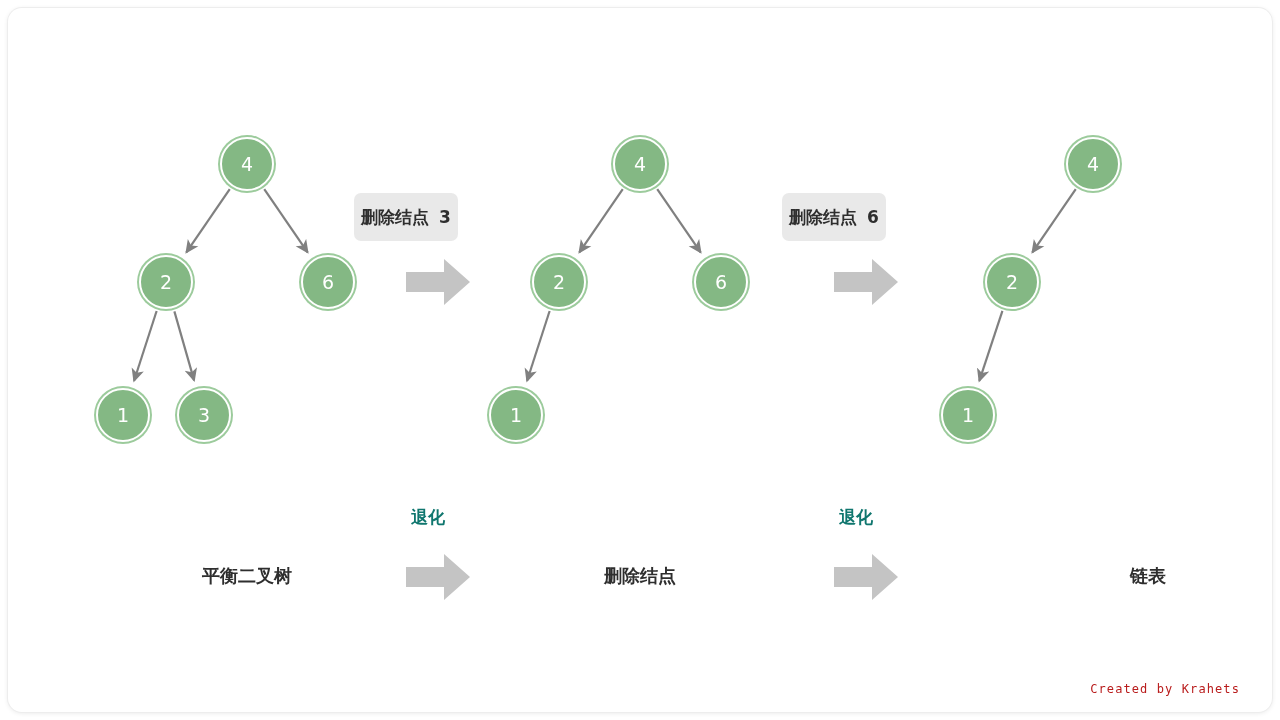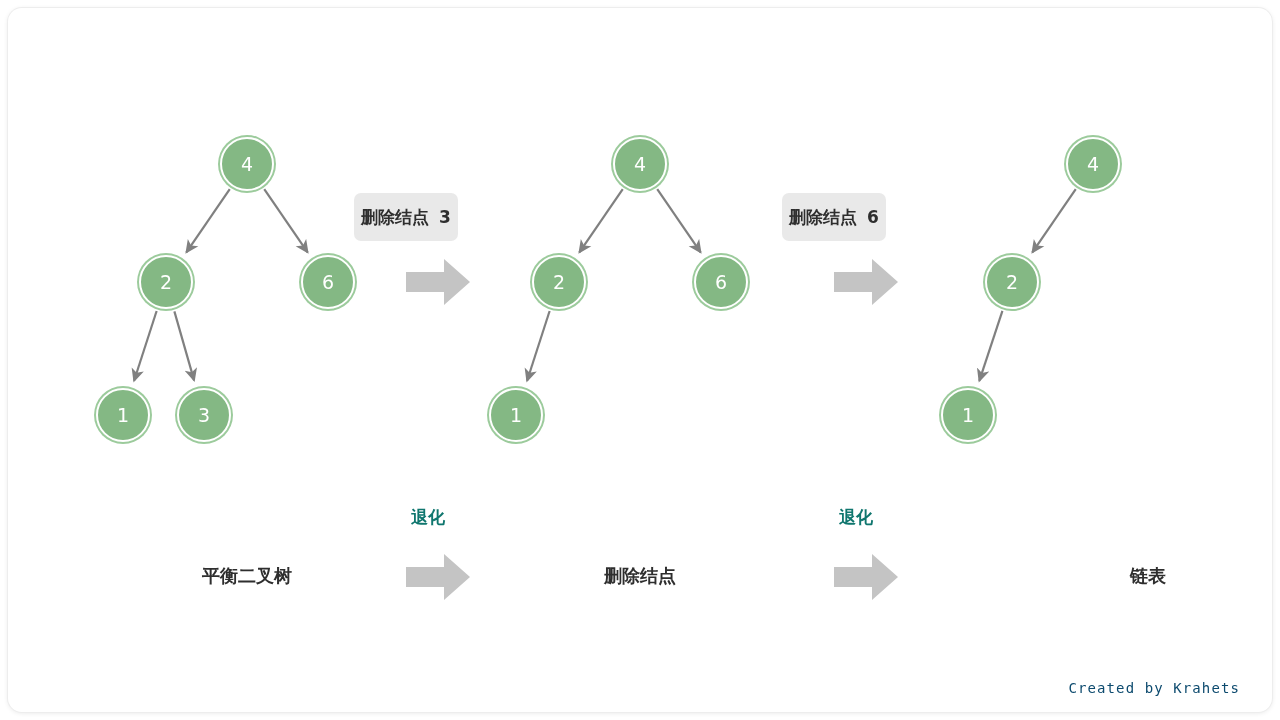--- a/index.html
+++ b/index.html
@@ -83,22 +83,22 @@
     position: absolute;
     color: #0f766e;
     font-size: 17px;
     font-weight: bold;
     white-space: nowrap;
     font-family: "DejaVu Sans", "Liberation Sans", sans-serif;
   }
   .credit {
     position: absolute;
     right: 40px; bottom: 24px;
-    color: #0c4a6e;
-    font-size: 14px;
+    color: #b91c1c;
+    font-size: 12px;
     letter-spacing: 1.1px;
     font-family: "DejaVu Sans Mono", "Liberation Mono", monospace;
   }
 </style>
 </head>
 <body>
 
 <div class="canvas">
   <div class="frame"></div>
 

